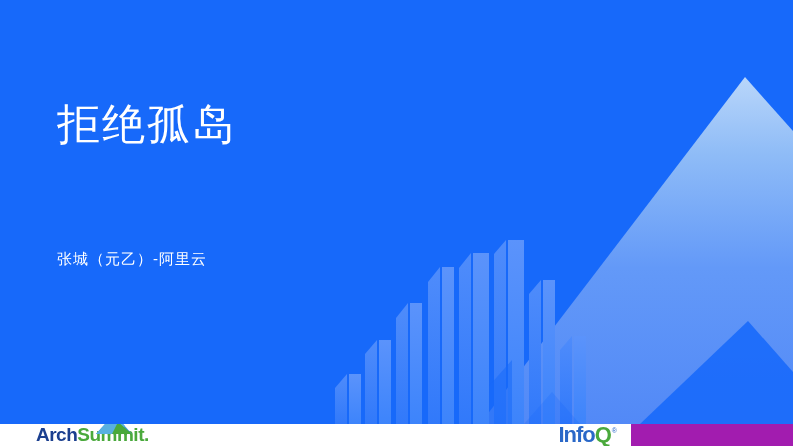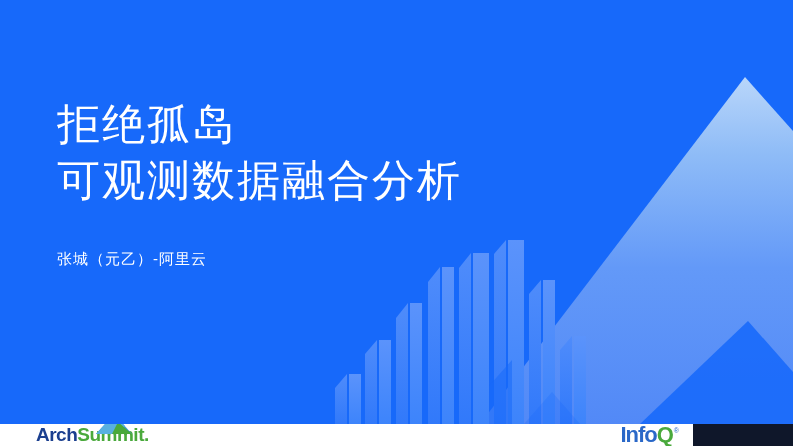--- a/index.html
+++ b/index.html
@@ -9,21 +9,21 @@
   }
   body {
     font-family: "Liberation Sans", sans-serif;
   }
 
   #slide {
     position: relative;
     width: 793px;
     height: 446px;
     overflow: hidden;
-    background: #0f172a;
+    background: #a21caf;
   }
 
   
   #stage {
     position: absolute;
     left: 0;
     top: 0;
     width: 793px;
     height: 424px;
     background: #1769fa;
@@ -66,21 +66,21 @@
     white-space: nowrap;
     z-index: 5;
     text-align: center;
   }
 
   
   #footer {
     position: absolute;
     left: 0;
     top: 424px;
-    width: 693px;
+    width: 631px;
     height: 22px;
     background: #ffffff;
     overflow: hidden;
   }
   #archsummit-logo {
     position: absolute;
     left: 36px;
     top: 0px;
     height: 30px;
     display: flex;
@@ -191,21 +191,20 @@
       </g>
 
       <g>
         <polygon points="489,386 512,360 512,424 489,424" fill="#1769fa" opacity="0.55"></polygon>
         <polygon points="524,424 552,392 580,424" fill="#1769fa" opacity="0.25"></polygon>
       </g>
     </svg>
 
     <div id="title-block">
       <div class="title-line">拒绝孤岛</div>
-      <div class="title-line">可观测数据融合分析</div>
     </div>
 
     <div id="subtitle">张城（元乙）-阿里云</div>
 
   </div>
 
   <div id="footer">
 
     <div id="archsummit-logo">
       <div id="archsummit-wordmark">

